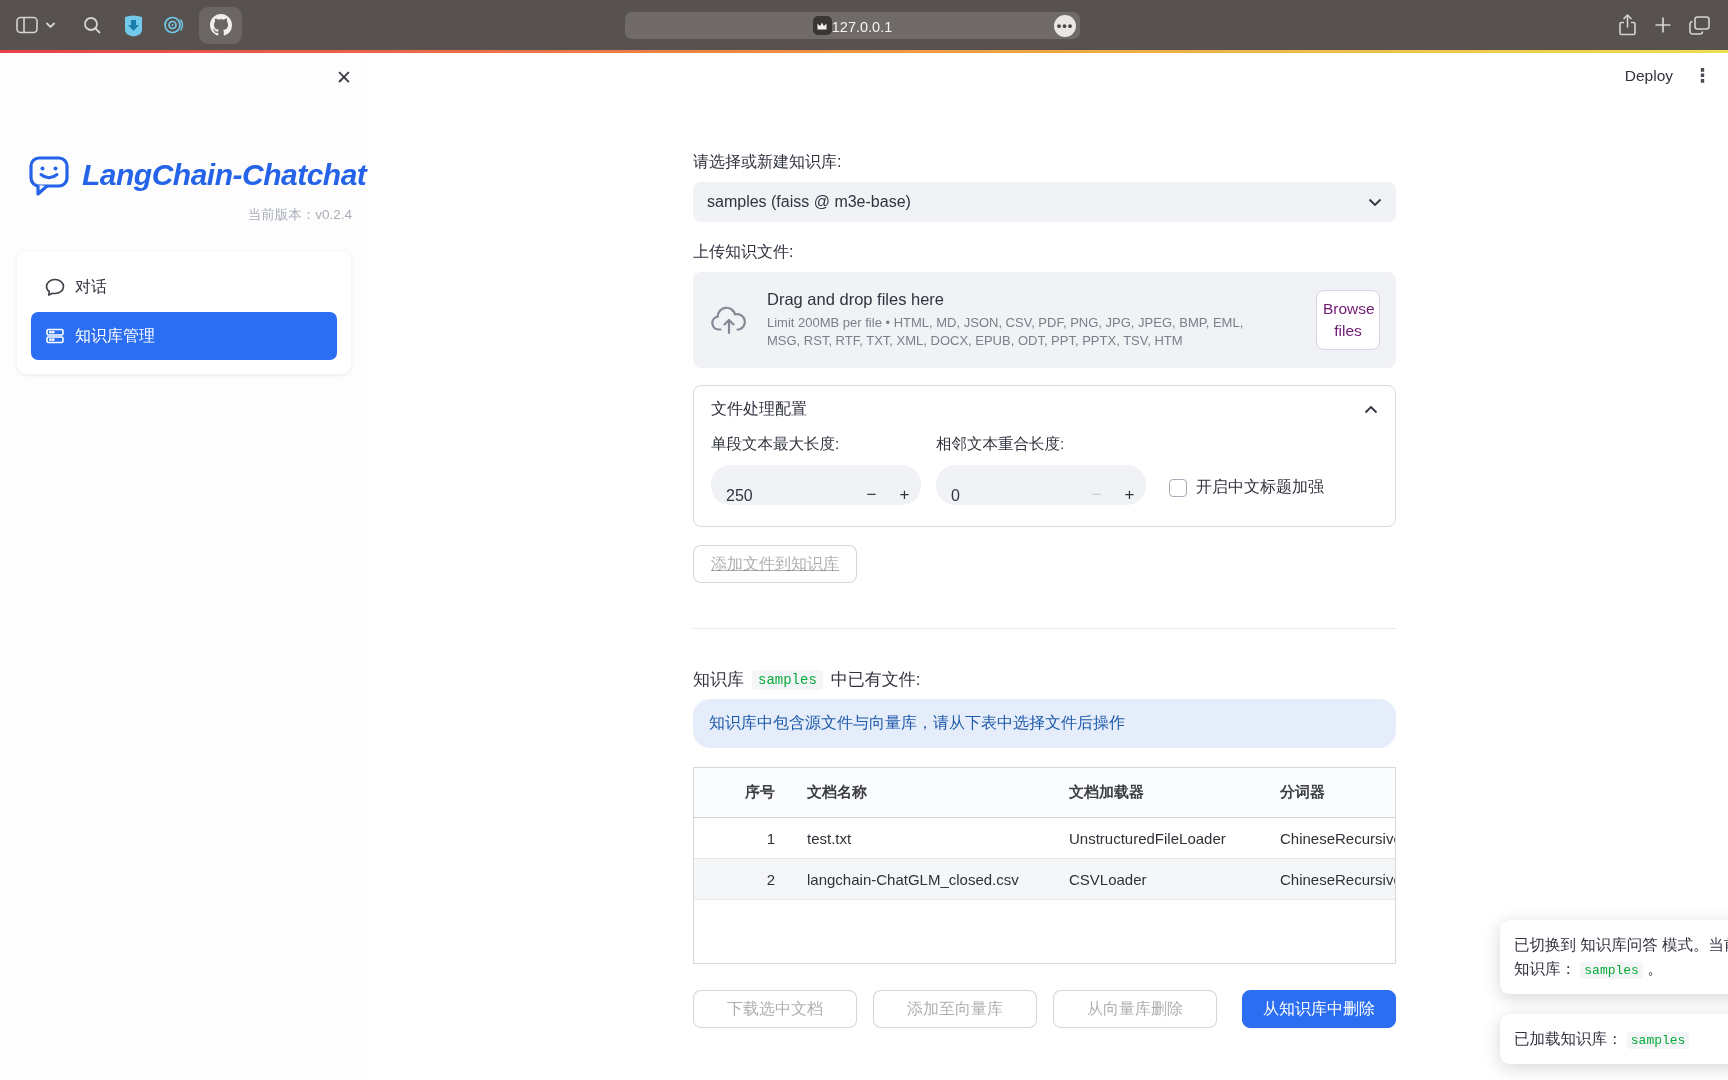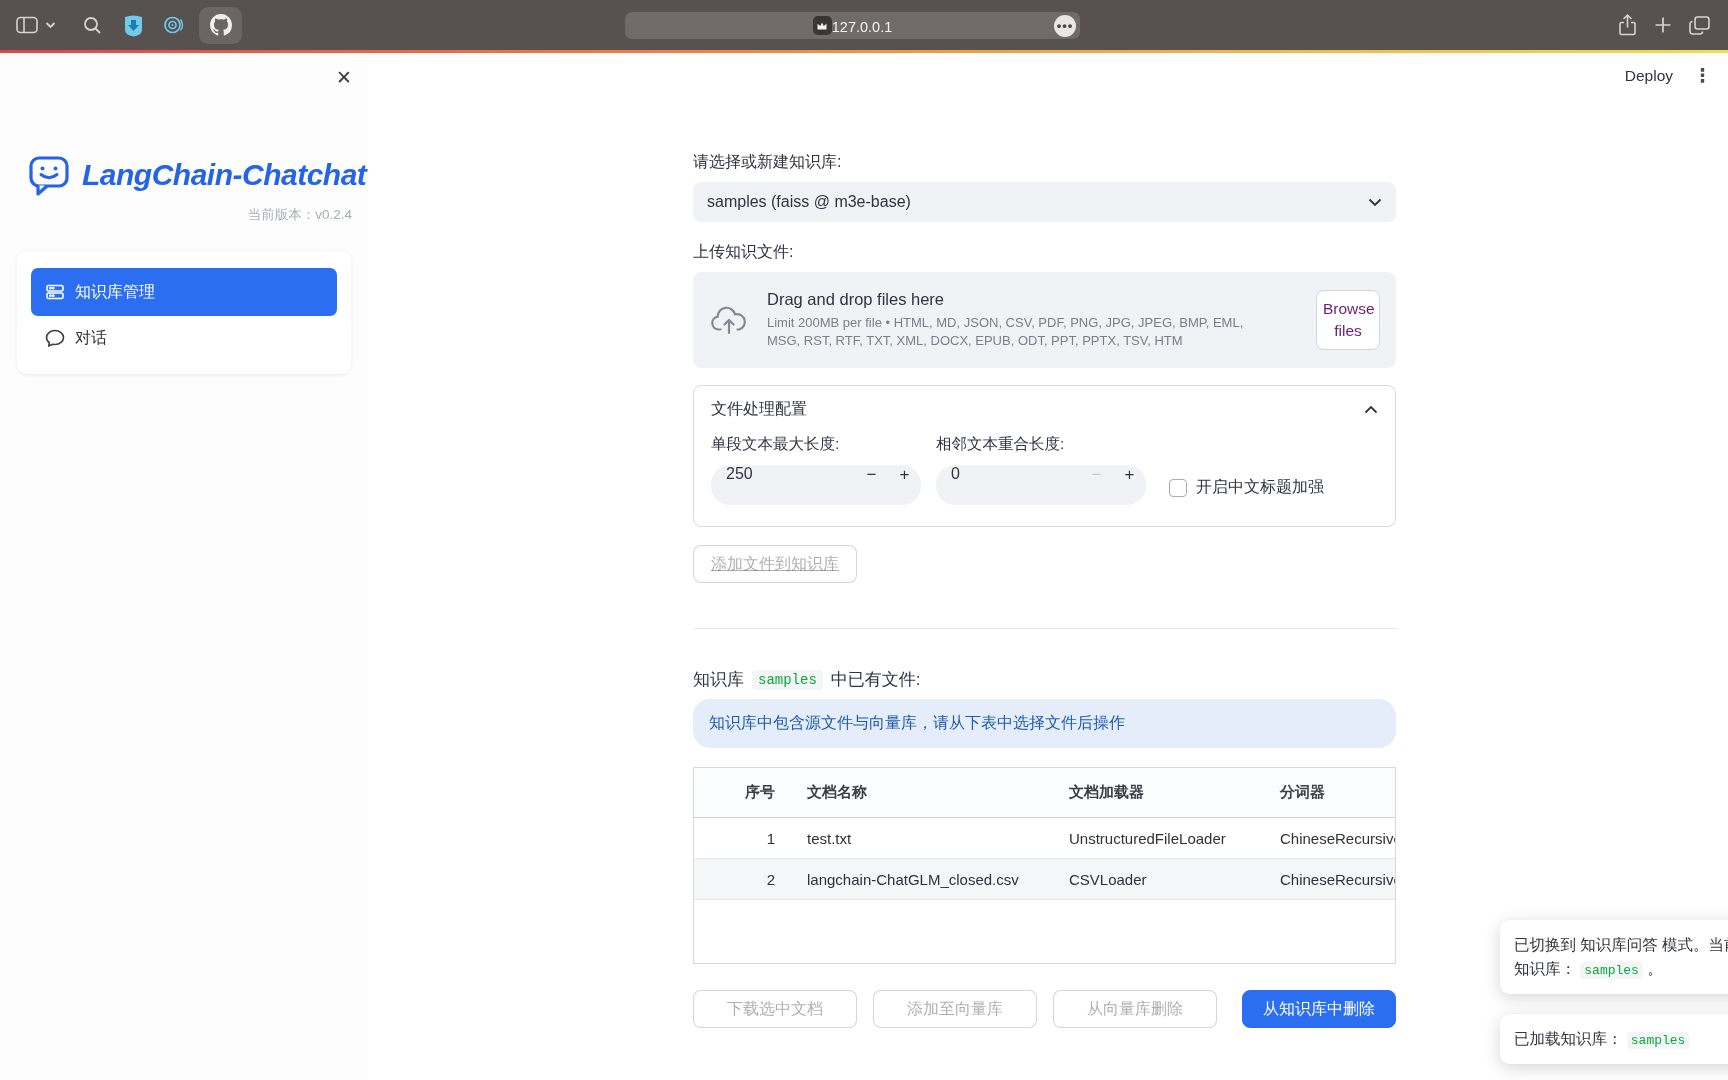--- a/index.html
+++ b/index.html
@@ -61,21 +61,21 @@
     border-radius:8px; font-size:15.5px; color:#701a75; text-align:center; padding:7px 6px;
     line-height:1.4; cursor:pointer; }
 
   .expander { border:1px solid #d9dade; border-radius:8px; margin-bottom:18px; }
   .exp-header { height:46px; display:flex; align-items:center; justify-content:space-between;
     padding:0 17px; font-size:16px; cursor:pointer; }
   .exp-body { display:flex; padding:2px 17px 21px 17px; }
   .num-field { width:210px; }
   .num-field + .num-field { margin-left:15px; }
   .num-label { font-size:15.5px; margin-bottom:10px; }
-  .num-input { height:40px; background:#f0f2f6; border-radius:19px; display:flex; align-items:flex-start; }
+  .num-input { height:40px; background:#f0f2f6; border-radius:19px; display:flex; align-items:flex-end; }
   .num-value { flex:1; padding-left:15px; font-size:16px; }
   .step-btn { width:33px; text-align:center; font-size:17px; color:#31333f; cursor:pointer; }
   .step-btn.disabled { color:#c6cbd6; }
   .chk-wrap { display:flex; align-items:center; gap:9px; margin-left:23px; padding-top:36px; }
   .chk-box { width:18px; height:18px; border:1.5px solid #a6abb7; border-radius:4px; background:#fff; cursor:pointer; }
   .chk-label { font-size:16px; }
 
   .btn { border-radius:8px; font-size:16px; cursor:pointer; background:#fff;
     border:1px solid rgba(49,51,63,0.2); height:38px; padding:0 16px; color:#31333f; }
   .btn.disabled { color:rgba(49,51,63,0.4); cursor:default; }
@@ -213,40 +213,40 @@
           <path d="M13 21.5 q8 6.5 16 0" stroke="#2563e8" stroke-width="3" stroke-linecap="round" fill="none"></path>
           <path d="M10 32 L10 41 L19 33" stroke="#2563e8" stroke-width="3.2" fill="#fff" stroke-linejoin="round"></path>
         </svg>
       </span>
       <span class="logo-text">LangChain-Chatchat</span>
     </div>
 
     <div class="version">当前版本：v0.2.4</div>
 
     <div class="nav-card">
+      <div class="nav-item">
+        <span>
+          <svg width="20" height="20" viewBox="0 0 20 20" fill="none" stroke="#3c3f46" stroke-width="1.6">
+            <path d="M10 2.5C5.3 2.5 1.5 5.6 1.5 9.5c0 2.1 1.1 4 2.9 5.2L3.7 18l4-1.8c.7.2 1.5.3 2.3.3 4.7 0 8.5-3.1 8.5-7S14.7 2.5 10 2.5z" stroke-linejoin="round"></path>
+          </svg>
+        </span>
+        <span>对话</span>
+      </div>
       <div class="nav-item active">
         <span>
           <svg width="20" height="20" viewBox="0 0 20 20" fill="none" stroke="#ffffff" stroke-width="1.6">
             <rect x="2" y="3.5" width="16" height="5.5" rx="1.5"></rect>
             <rect x="2" y="11" width="16" height="5.5" rx="1.5"></rect>
             <circle cx="5.4" cy="6.2" r="0.6" fill="#fff"></circle>
               <circle cx="8.2" cy="6.2" r="0.6" fill="#fff"></circle>
             <circle cx="5.4" cy="13.7" r="0.6" fill="#fff"></circle>
               <circle cx="8.2" cy="13.7" r="0.6" fill="#fff"></circle>
           </svg>
         </span>
         <span>知识库管理</span>
-      </div>
-      <div class="nav-item">
-        <span>
-          <svg width="20" height="20" viewBox="0 0 20 20" fill="none" stroke="#3c3f46" stroke-width="1.6">
-            <path d="M10 2.5C5.3 2.5 1.5 5.6 1.5 9.5c0 2.1 1.1 4 2.9 5.2L3.7 18l4-1.8c.7.2 1.5.3 2.3.3 4.7 0 8.5-3.1 8.5-7S14.7 2.5 10 2.5z" stroke-linejoin="round"></path>
-          </svg>
-        </span>
-        <span>对话</span>
       </div>
     </div>
   </div>
 
   <div class="main">
     <div class="main-header">
       <span class="deploy">Deploy</span>
       <span class="kebab">⋮</span>
     </div>
 

